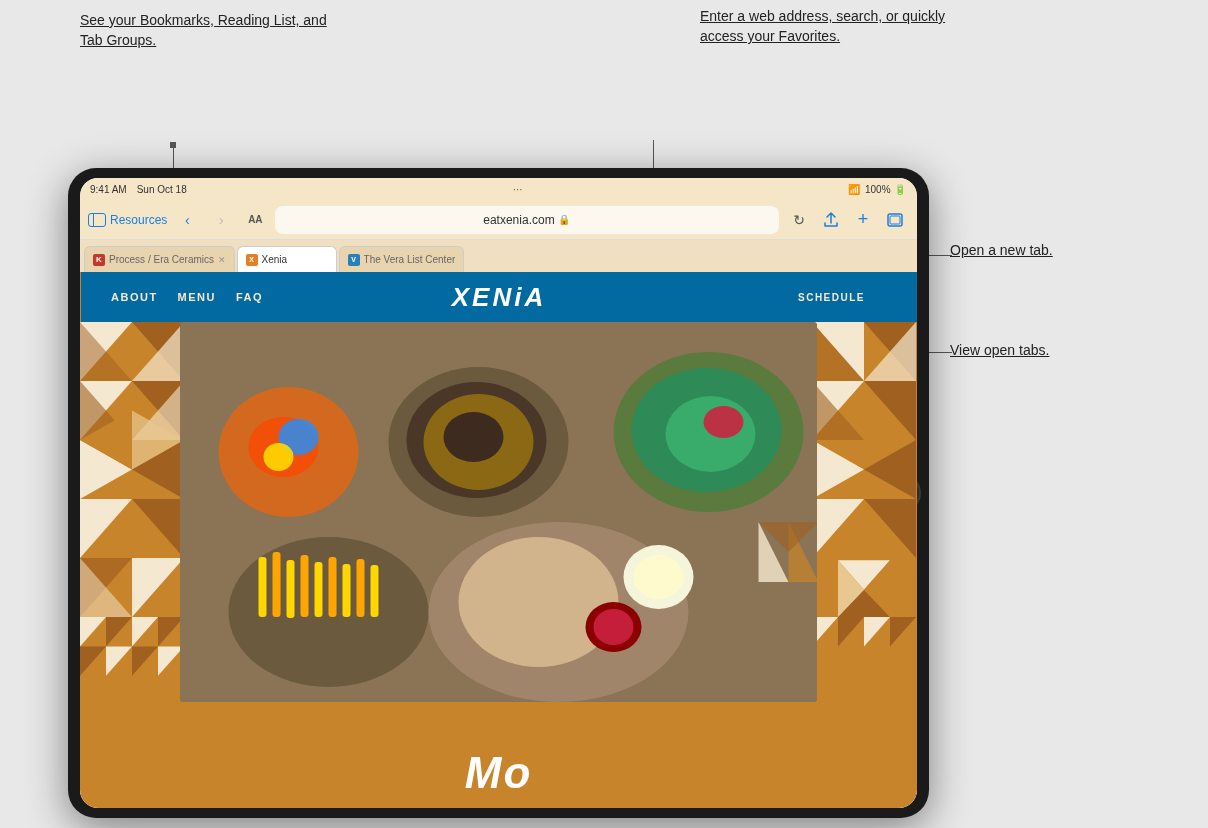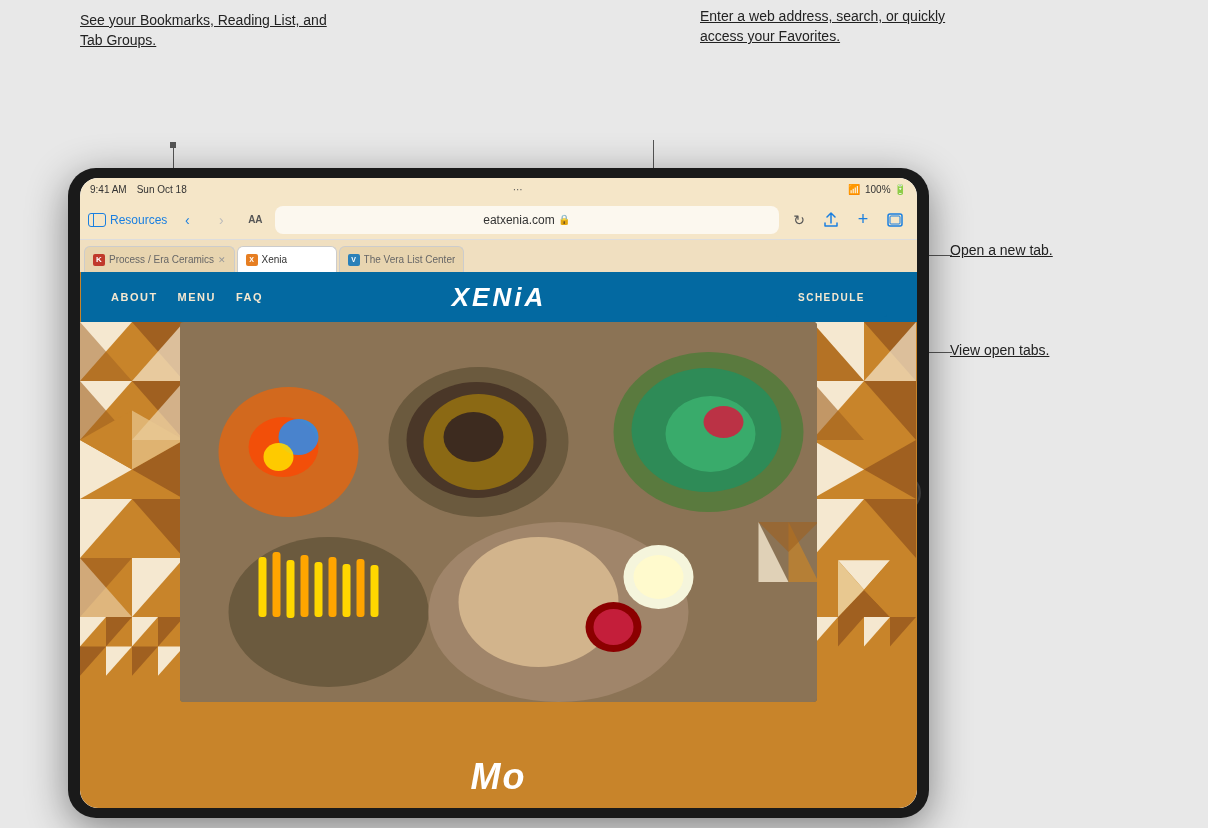--- a/index.html
+++ b/index.html
@@ -475,20 +475,20 @@
               <ellipse cx="445" cy="305" rx="20" ry="18" fill="#C41E3A"></ellipse>
 
               <polygon points="590,200 650,200 650,260 590,260" fill="none"></polygon>
               <polygon points="590,200 620,260 590,260" fill="#f5e8d0" opacity="0.8"></polygon>
               <polygon points="620,200 650,260 620,260" fill="#c8842a" opacity="0.7"></polygon>
               <polygon points="590,200 650,200 620,230" fill="#a06020" opacity="0.6"></polygon>
             </svg>
           </div>
         </div>
 
-        <div style="position:absolute; bottom:10px; left:0; right:0; text-align:center; font-size:36px; font-weight:900; color:#fff; letter-spacing:2px; font-style:italic;">
+        <div style="position:absolute; bottom:10px; left:0; right:0; text-align:center; font-size:44px; font-weight:900; color:#fff; letter-spacing:2px; font-style:italic;">
           <span>Mo</span>
         </div>
       </div>
 
     </div>
   </div>
 </div>
 
 </body></html>

